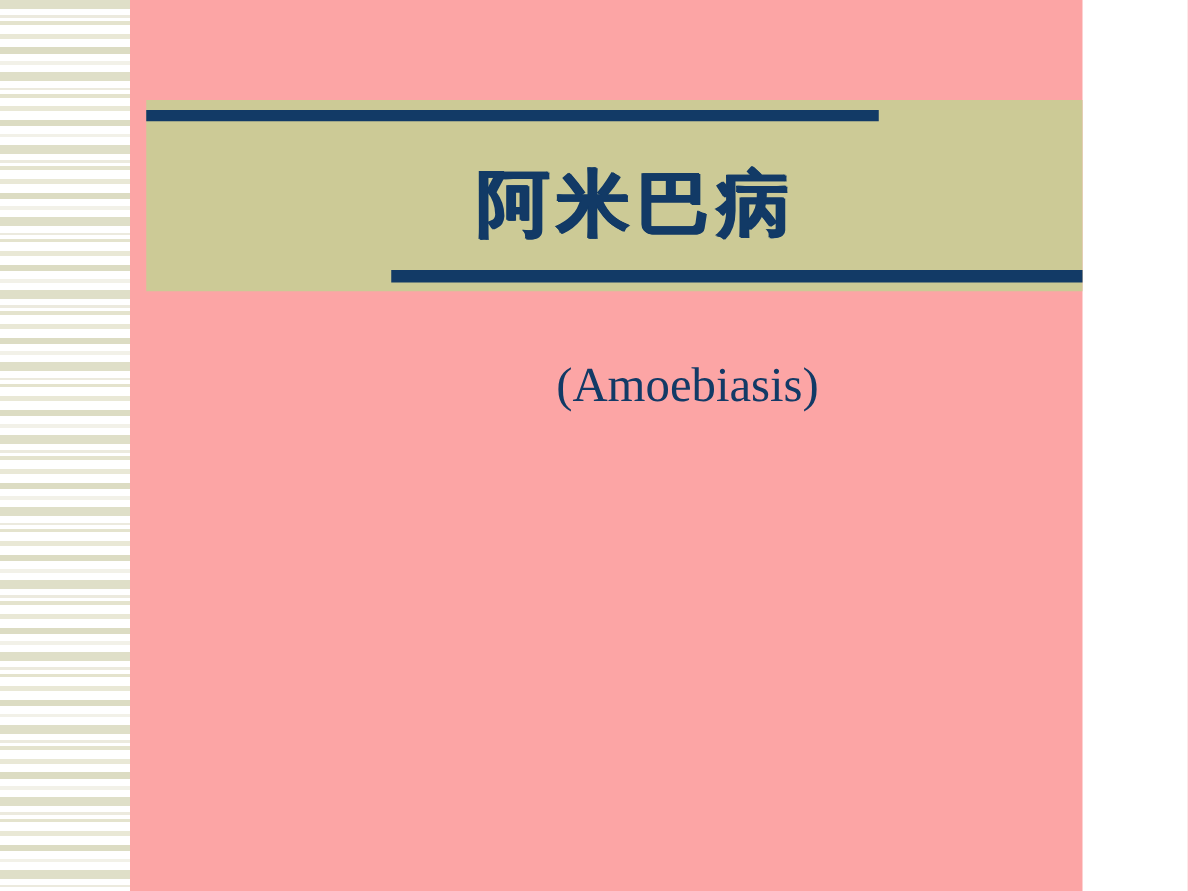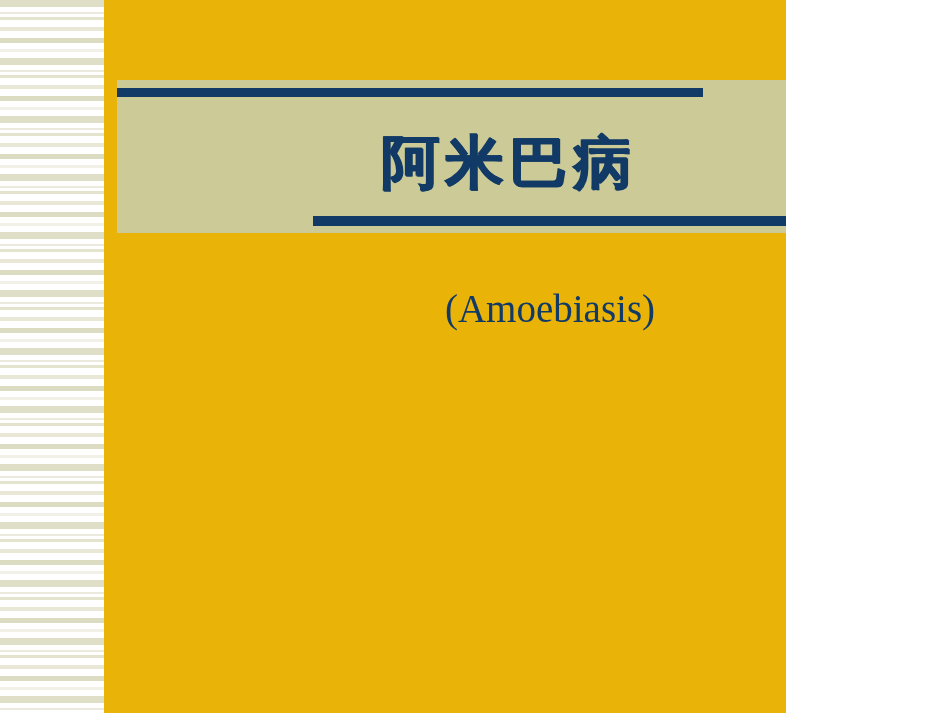--- a/index.html
+++ b/index.html
@@ -3,23 +3,23 @@
 <meta charset="utf-8">
 <style>
   html, body {
     margin: 0;
     padding: 0;
     background: #ffffff;
   }
 
   #slide {
     position: relative;
-    width: 786px;
+    width: 866px;
     height: 713px;
-    background: #eab308;
+    background: #fca5a5;
     overflow: hidden;
     font-family: "Liberation Serif", serif;
   }
 
   
   #sidebar {
     position: absolute;
     left: 0;
     top: 0;
     width: 104px;

